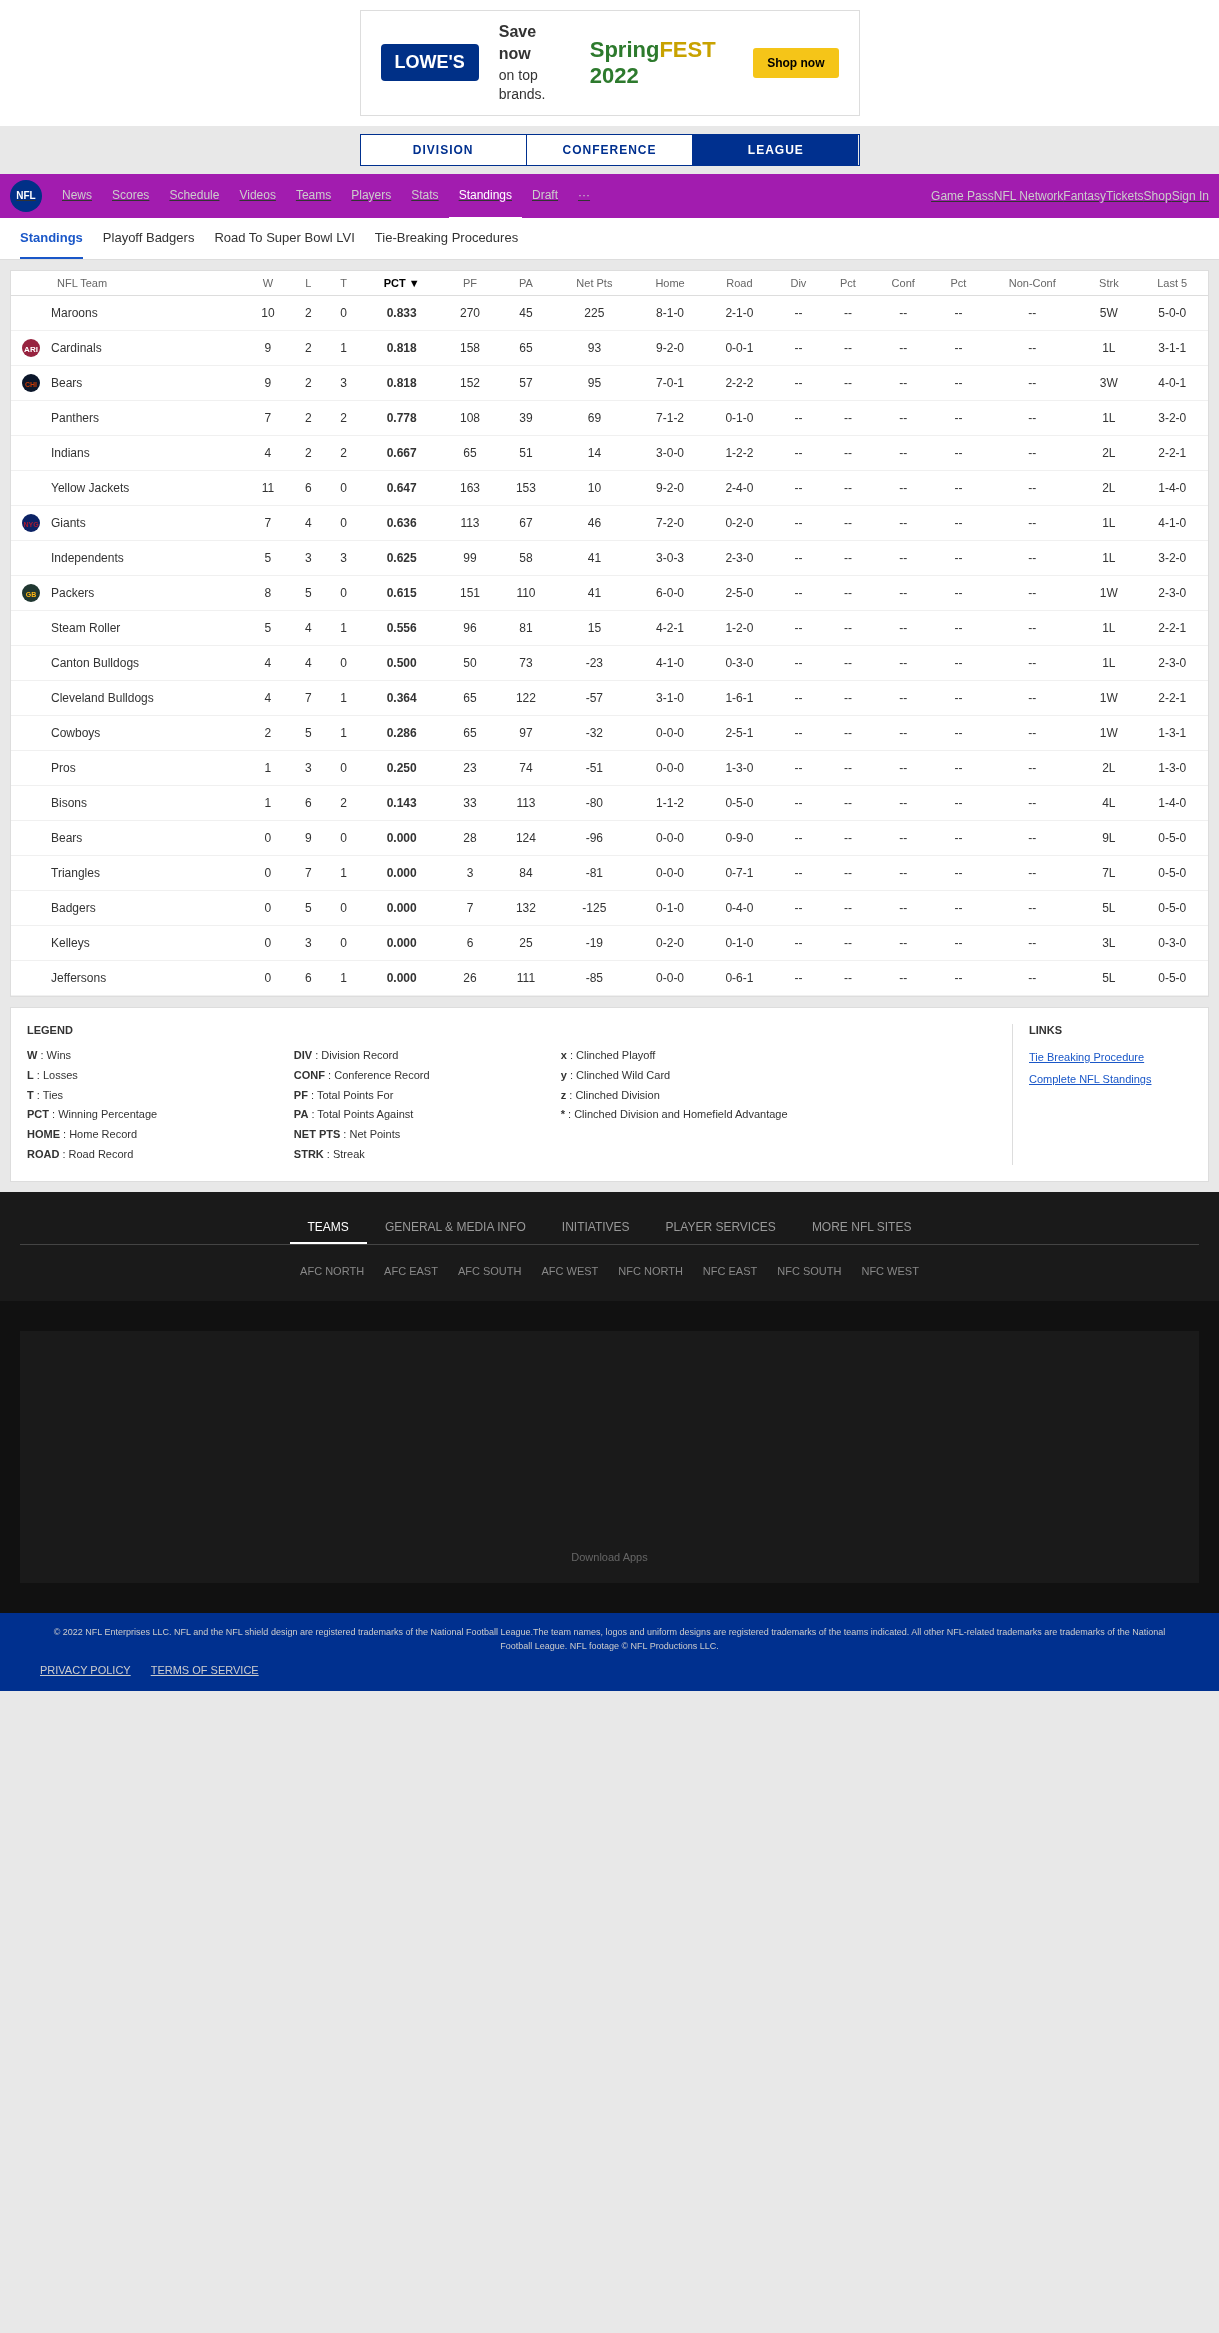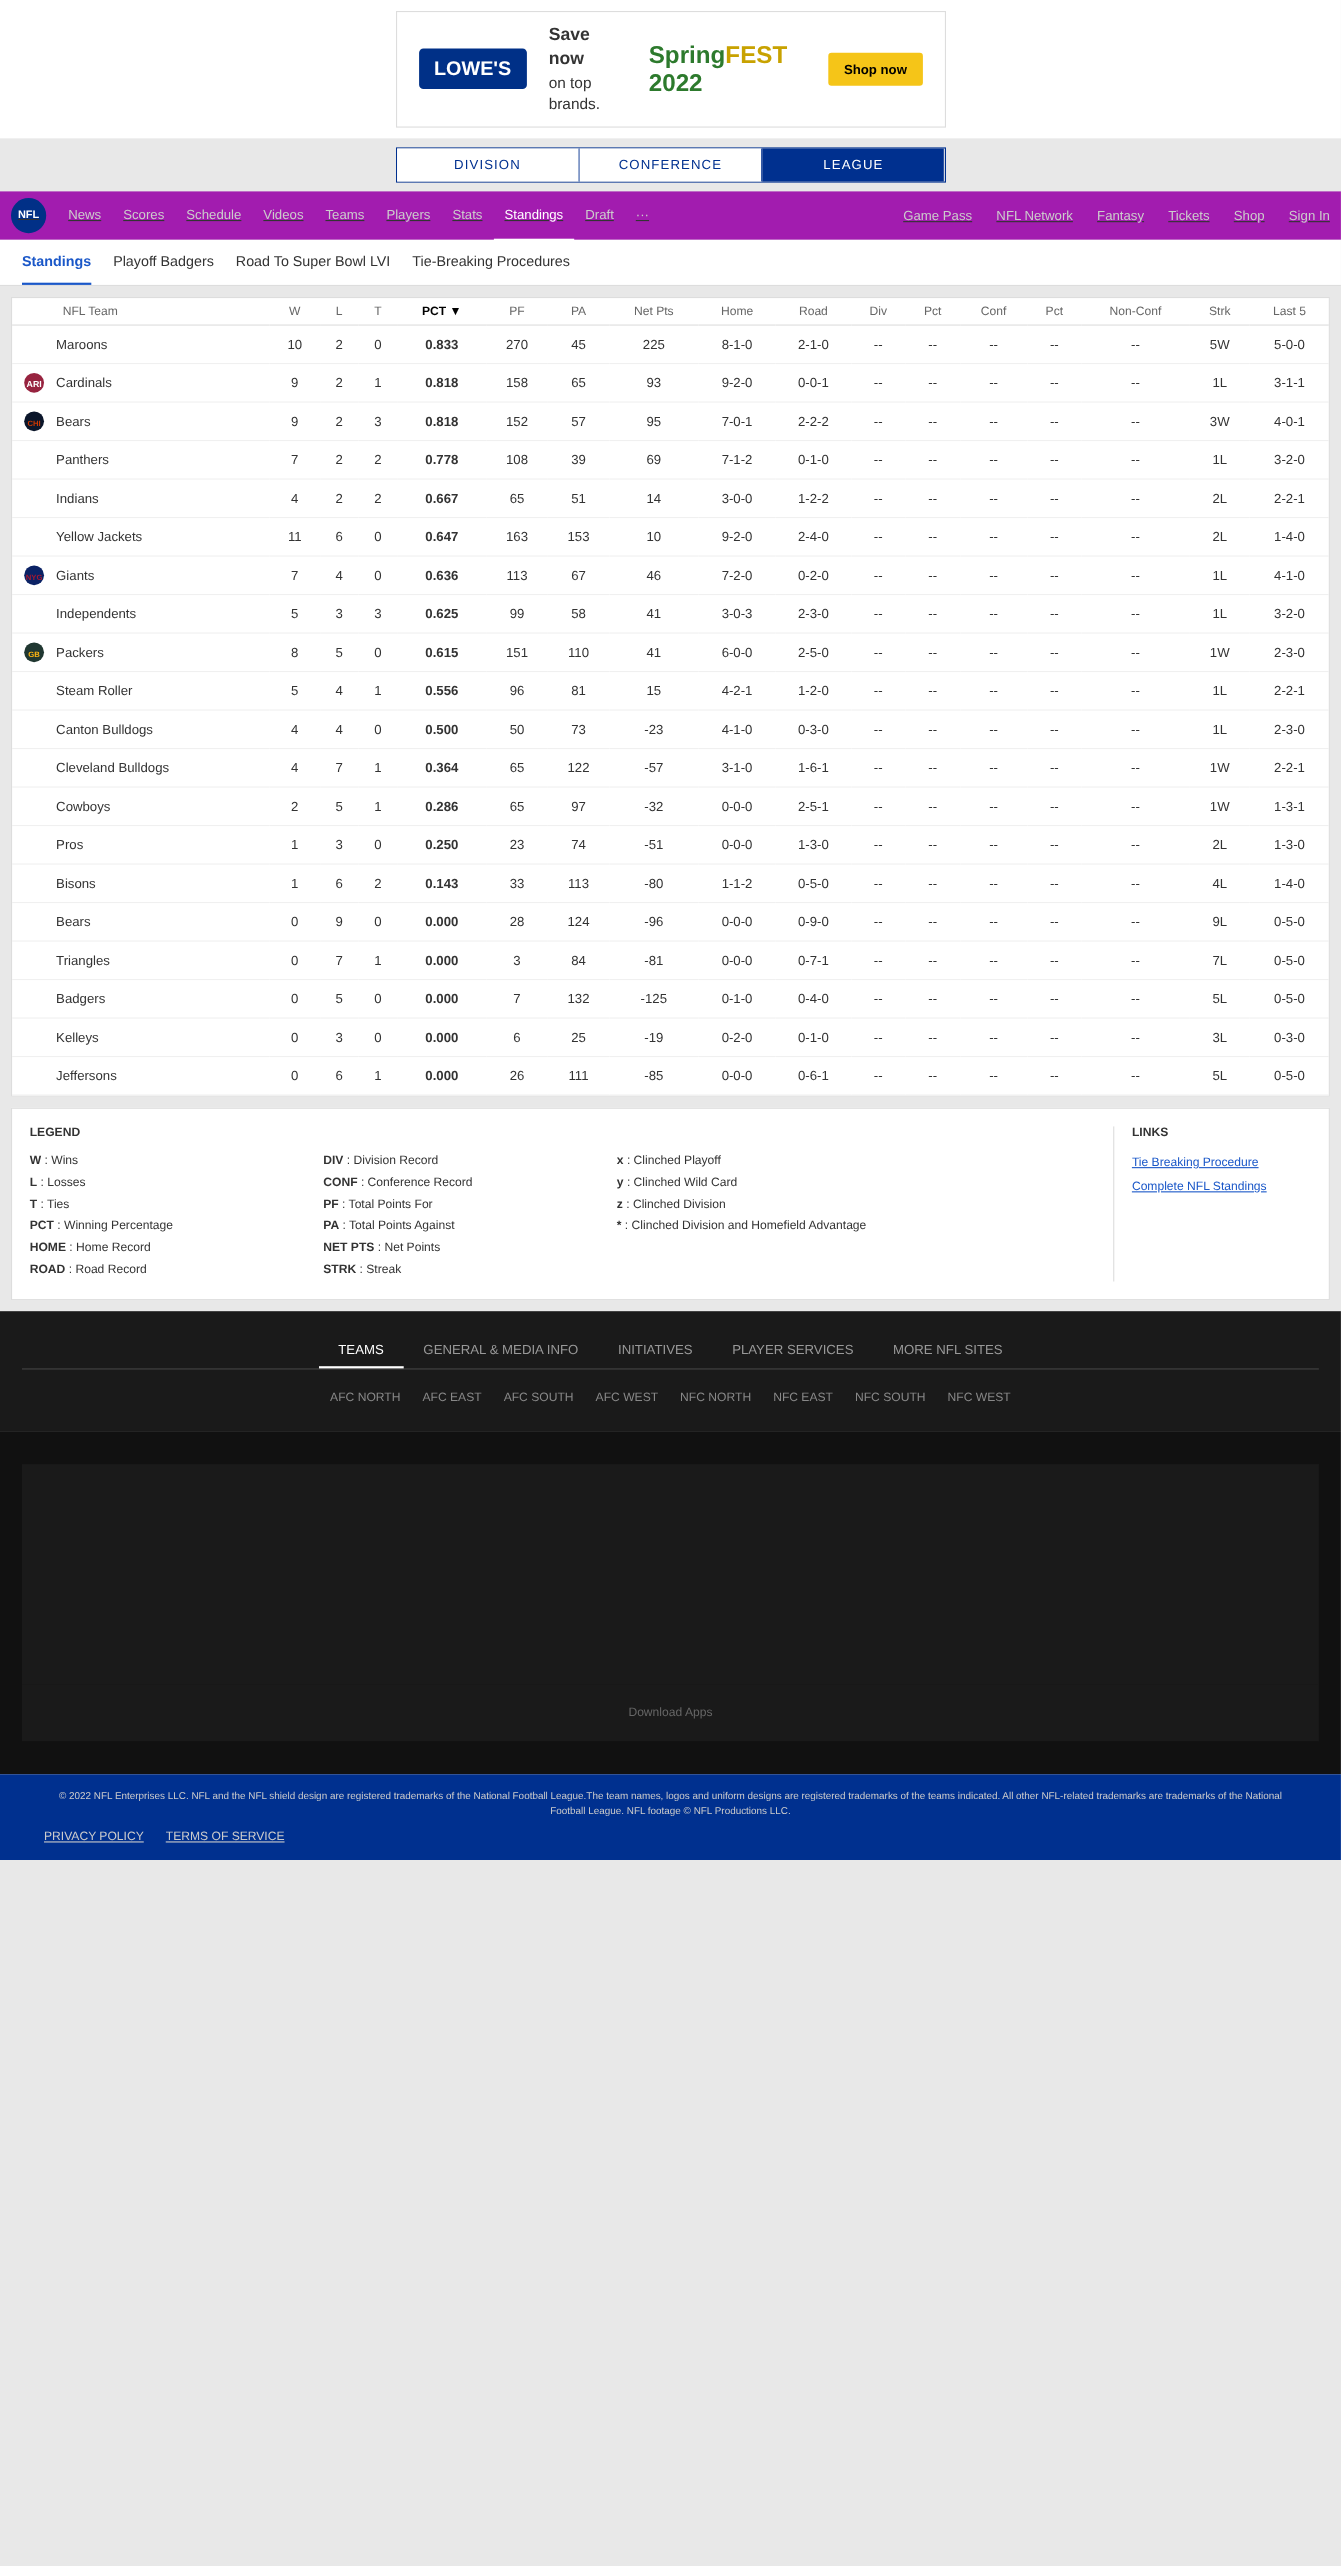--- a/index.html
+++ b/index.html
@@ -11,31 +11,31 @@
     .lowes-logo { background: #003087; color: #fff; font-weight: bold; font-size: 18px; padding: 8px 14px; border-radius: 4px; }
     .ad-text { color: #333; font-size: 14px; line-height: 1.4; }
     .ad-text strong { display: block; font-size: 16px; }
     .spring-fest { color: #2d7a2d; font-size: 22px; font-weight: bold; }
     .spring-fest span { color: #c8a200; }
     .shop-btn { background: #f5c518; color: #000; padding: 8px 14px; font-weight: bold; font-size: 12px; border-radius: 3px; white-space: nowrap; }
 
     
     .tab-switcher { display: flex; justify-content: center; background: #e8e8e8; padding: 8px 0; }
     .tab-switcher-inner { display: flex; width: 500px; border: 1px solid #00308f; }
-    .tab-btn { flex: 1; text-align: center; padding: 8px 18px; font-size: 12px; font-weight: normal; letter-spacing: 1px; cursor: pointer; border: none; background: #fff; color: #00308f; }
+    .tab-btn { flex: 1; text-align: center; padding: 8px 18px; font-size: 12px; font-weight: bold; letter-spacing: 1px; cursor: pointer; border: none; background: #fff; color: #00308f; }
     .tab-btn.active { background: #00308f; color: #fff; }
     .tab-btn:not(:last-child) { border-right: 1px solid #00308f; }
 
     
     .navbar { background: #a21caf; display: flex; align-items: center; padding: 0 10px; height: 44px; gap: 0; text-decoration: underline; }
     .nfl-logo { width: 32px; height: 32px; background: #013087; border-radius: 50%; display: flex; align-items: center; justify-content: center; margin-right: 10px; color: #fff; font-weight: bold; font-size: 10px; flex-shrink: 0; }
     .nav-links { display: flex; gap: 0; flex: 1; }
     .nav-link { color: #ccc; font-size: 12px; padding: 0 10px; text-decoration: none; line-height: 44px; white-space: nowrap; }
     .nav-link.active { color: #fff; border-bottom: 2px solid #fff; }
-    .nav-right { display: flex; gap: 22px; align-items: center; }
+    .nav-right { display: flex; gap: 0; align-items: center; }
     .nav-right-link { color: #ccc; font-size: 12px; white-space: nowrap; cursor: pointer; }
 
     
     .sub-nav { background: #fff; border-bottom: 1px solid #ddd; padding: 0 20px; display: flex; gap: 20px; }
     .sub-nav-link { font-size: 13px; padding: 12px 0; color: #333; text-decoration: none; cursor: pointer; }
     .sub-nav-link.active { color: #1a57c8; border-bottom: 2px solid #1a57c8; font-weight: bold; }
 
     
     .main { background: #e8e8e8; padding: 10px; }
     .standings-container { background: #fff; border: 1px solid #ddd; }

